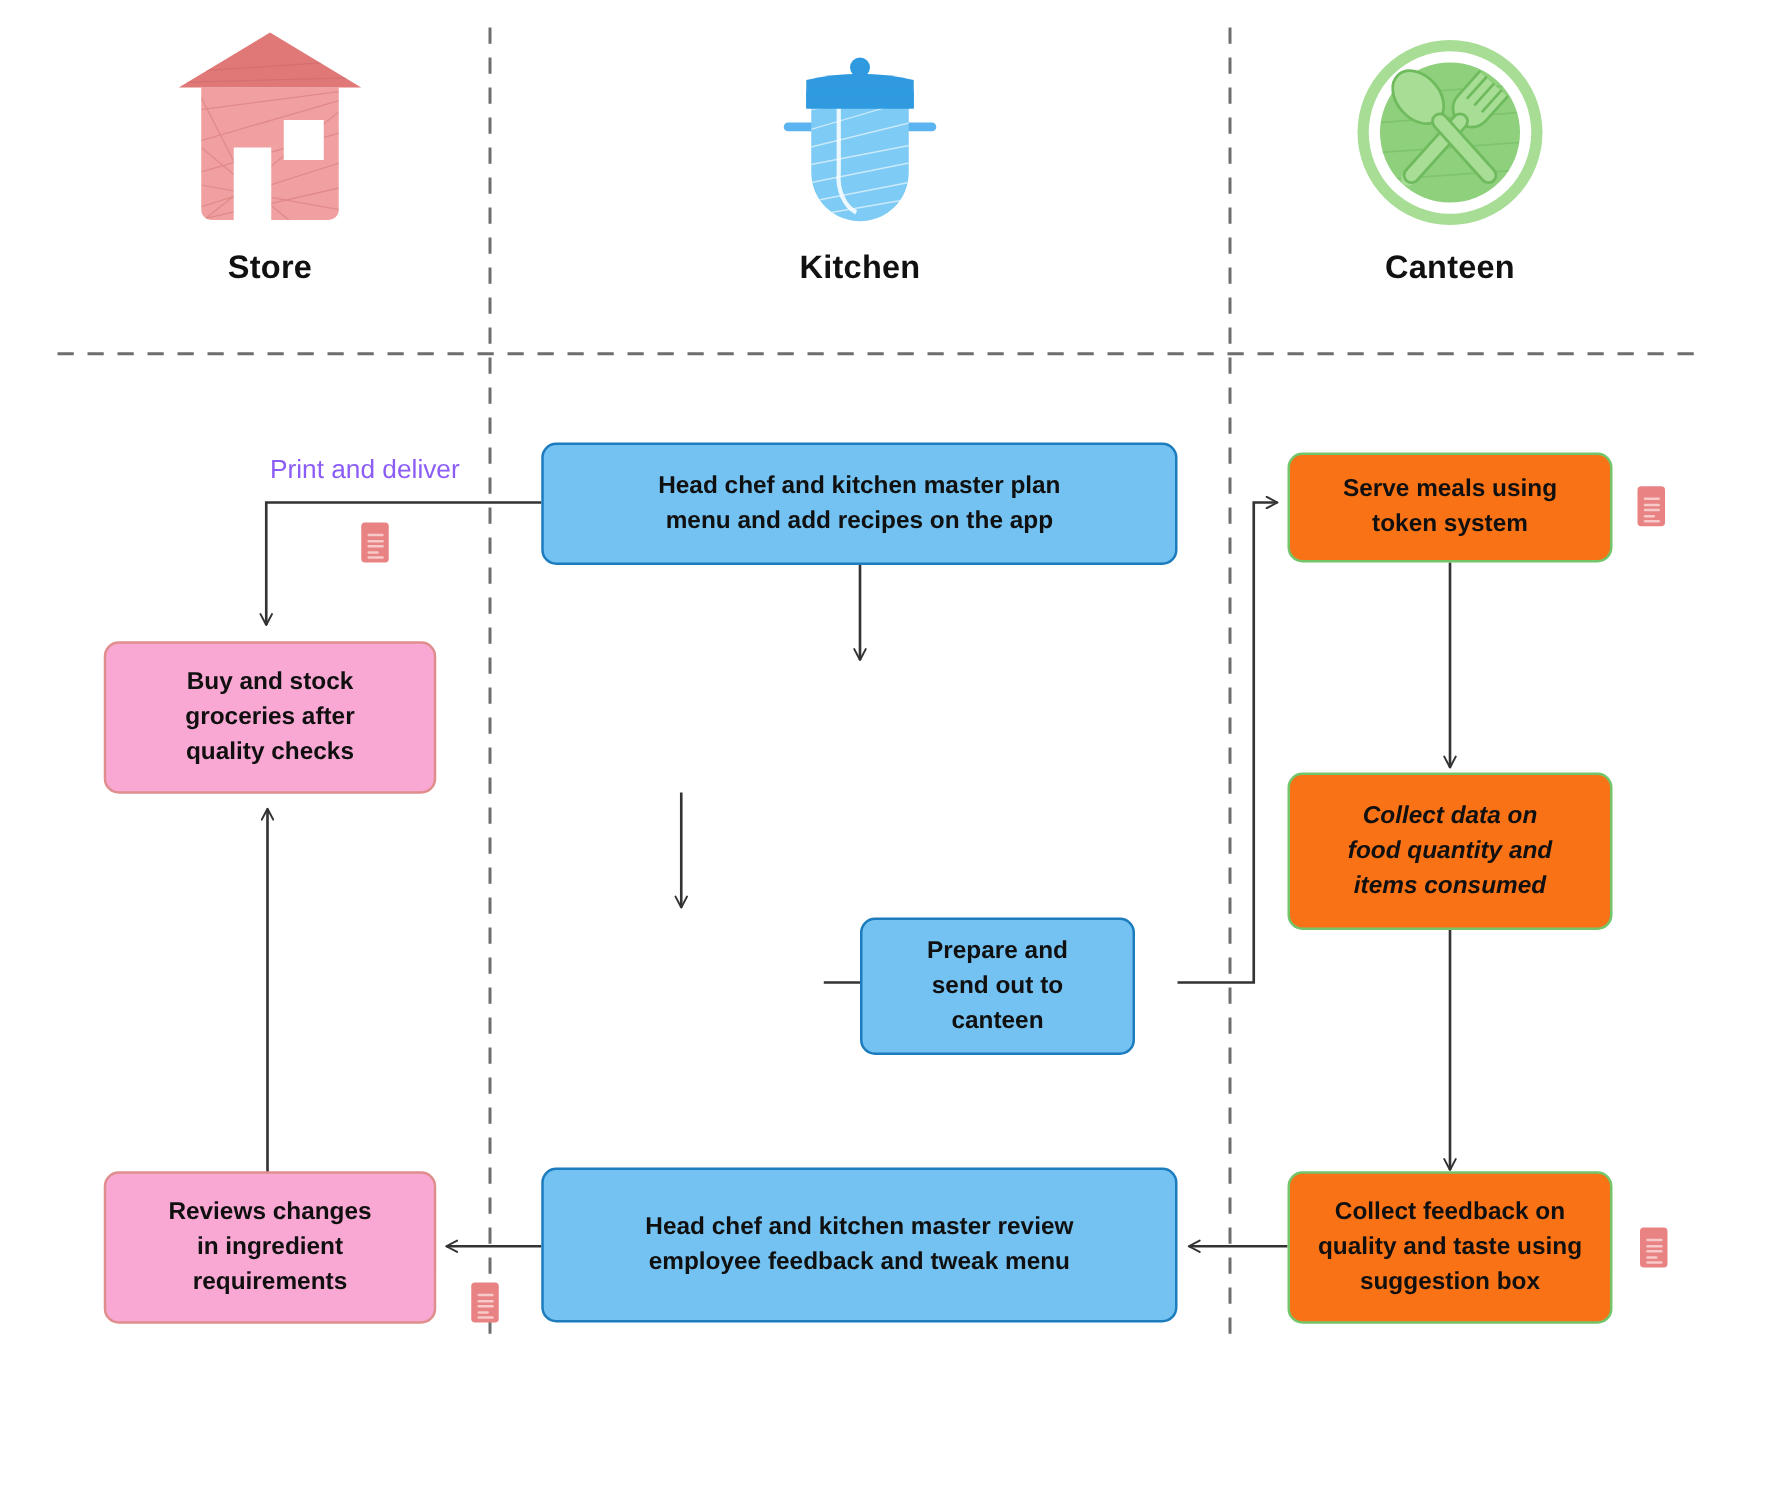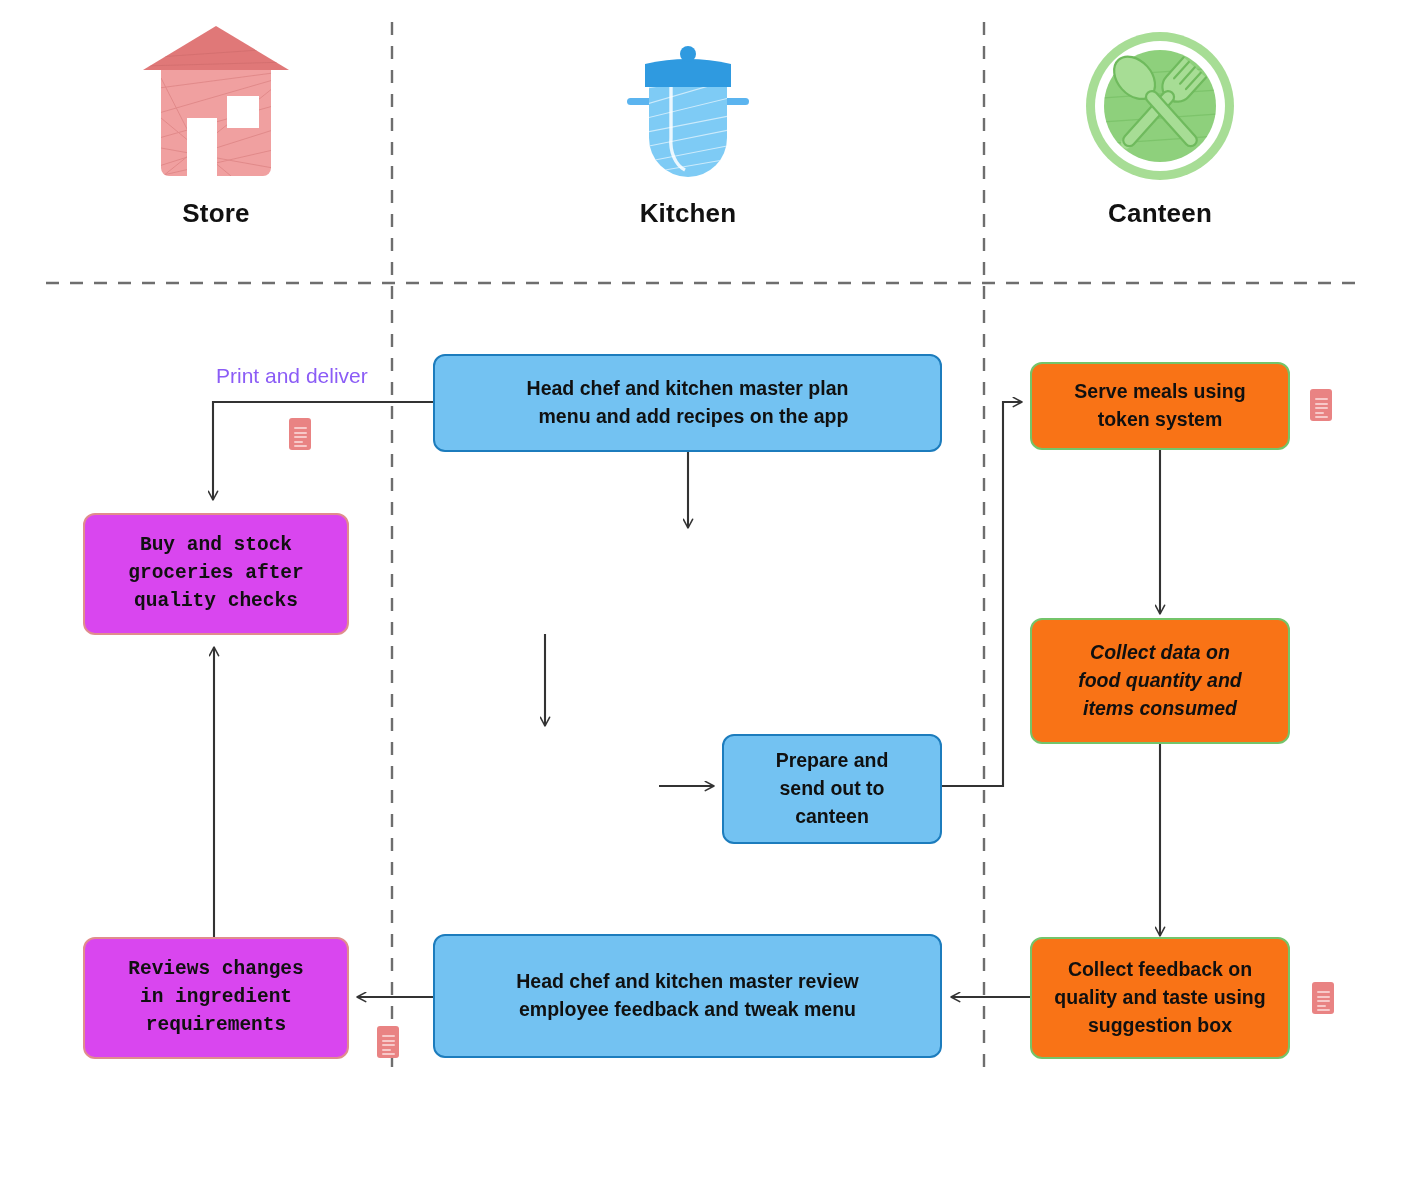--- a/index.html
+++ b/index.html
@@ -52,23 +52,22 @@
     line-height: 1.42;
     color: #101010;
     padding: 6px 10px;
     white-space: pre-line;
   }
   .node.blue {
     background: #73c2f2;
     border: 2.5px solid #1c7cbd;
   }
   .node.red {
-    background: #d946ef;
+    background: #f9a8d4;
     border: 2.5px solid #e08d8d;
-    font-family: Liberation Mono, monospace;
   }
   .node.green {
     background: #f97316;
     border: 2.5px solid #74c46a;
   }
 
   
   .edge-label {
     position: absolute;
     font-size: 21px;
@@ -255,30 +254,30 @@
 
         <g transform="rotate(-42 75 88)">
           <ellipse cx="75" cy="50" rx="17" ry="24" fill="#a7dd95" stroke="#6fba5d" stroke-width="2.2"></ellipse>
           <rect x="69" y="70" width="12" height="70" rx="6" fill="#a7dd95" stroke="#6fba5d" stroke-width="2.2"></rect>
         </g>
       </g>
     </svg>
     <span class="lane-label">Canteen</span>
   </div>
 
-  <div class="node blue" style="left:433px; top:354px; width:509px; height:98px;text-align:right;">Head chef and kitchen master plan
+  <div class="node blue" style="left:433px; top:354px; width:509px; height:98px;">Head chef and kitchen master plan
 menu and add recipes on the app</div>
 
   <div class="node red" style="left:83px; top:513px; width:266px; height:122px;">Buy and stock
 groceries after
 quality checks</div>
 
 
 
-  <div class="node blue" style="left:722px; top:734px; width:220px; height:110px;">Prepare and
+  <div class="node blue" style="left:688px; top:734px; width:220px; height:110px;">Prepare and
 send out to
 canteen</div>
 
   <div class="node green" style="left:1030px; top:362px; width:260px; height:88px;">Serve meals using
 token system</div>
 
   <div class="node green" style="left:1030px; top:618px; width:260px; height:126px;font-style:italic;">Collect data on
 food quantity and
 items consumed</div>
 

